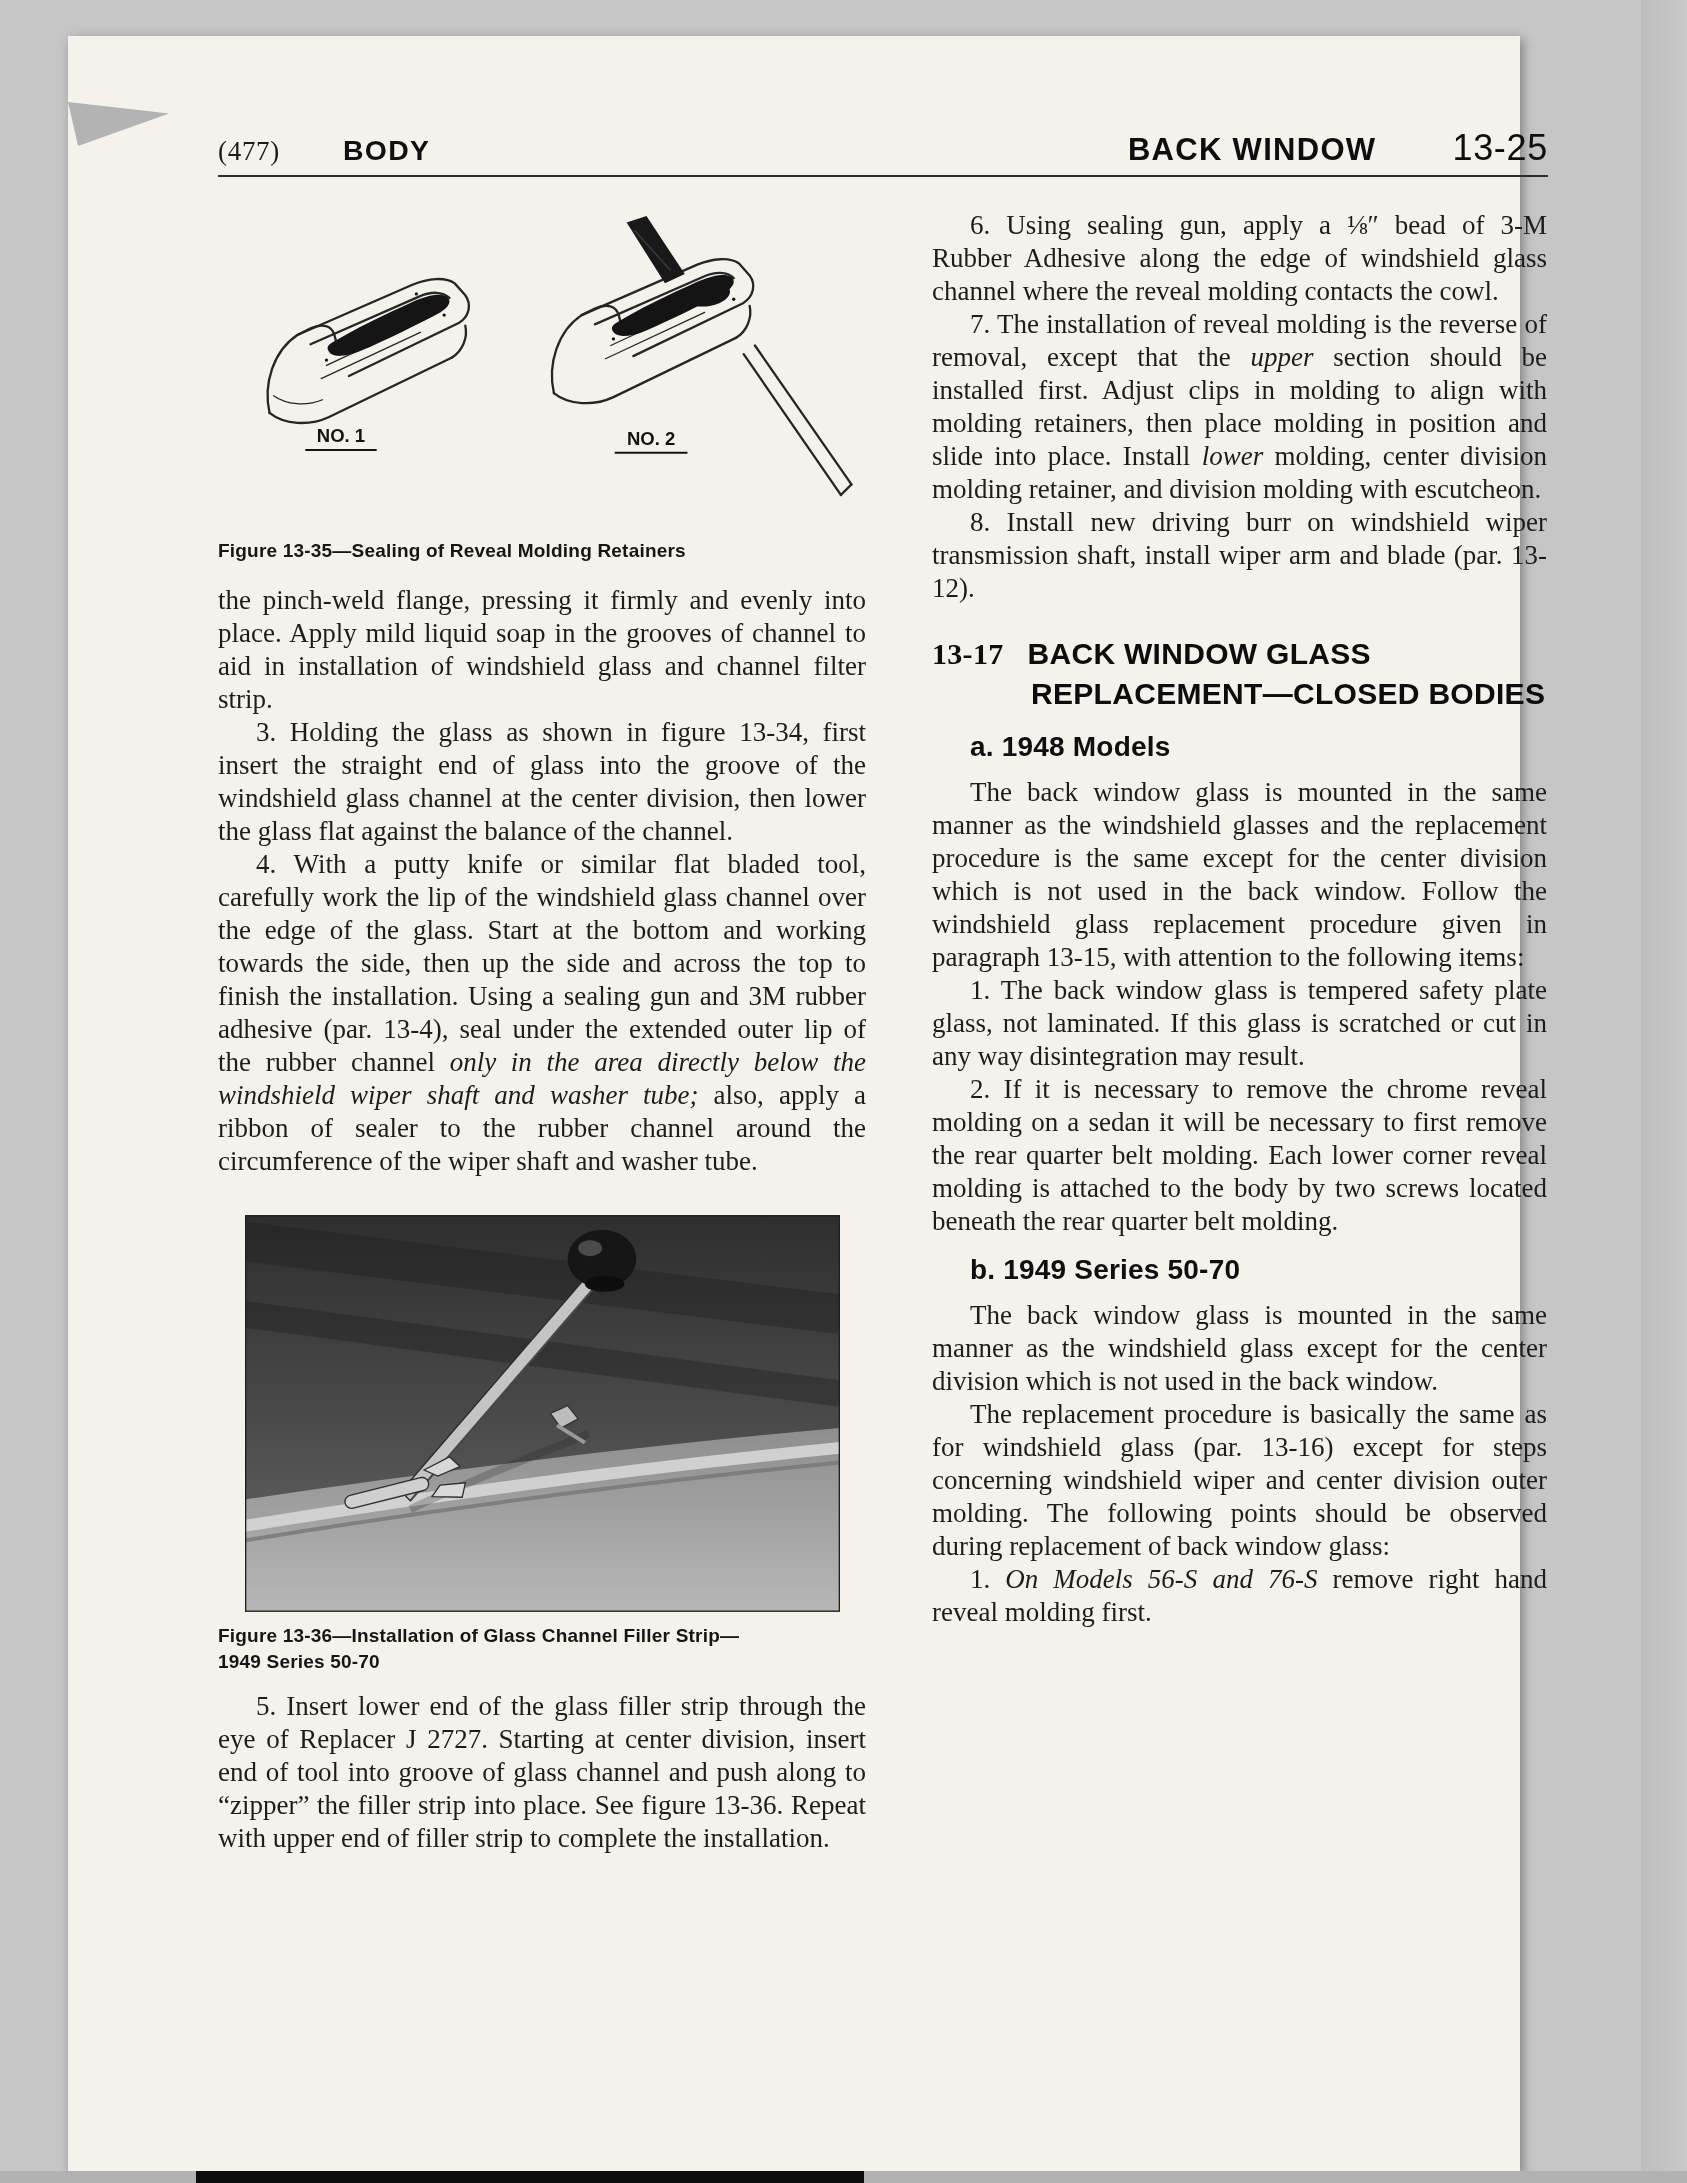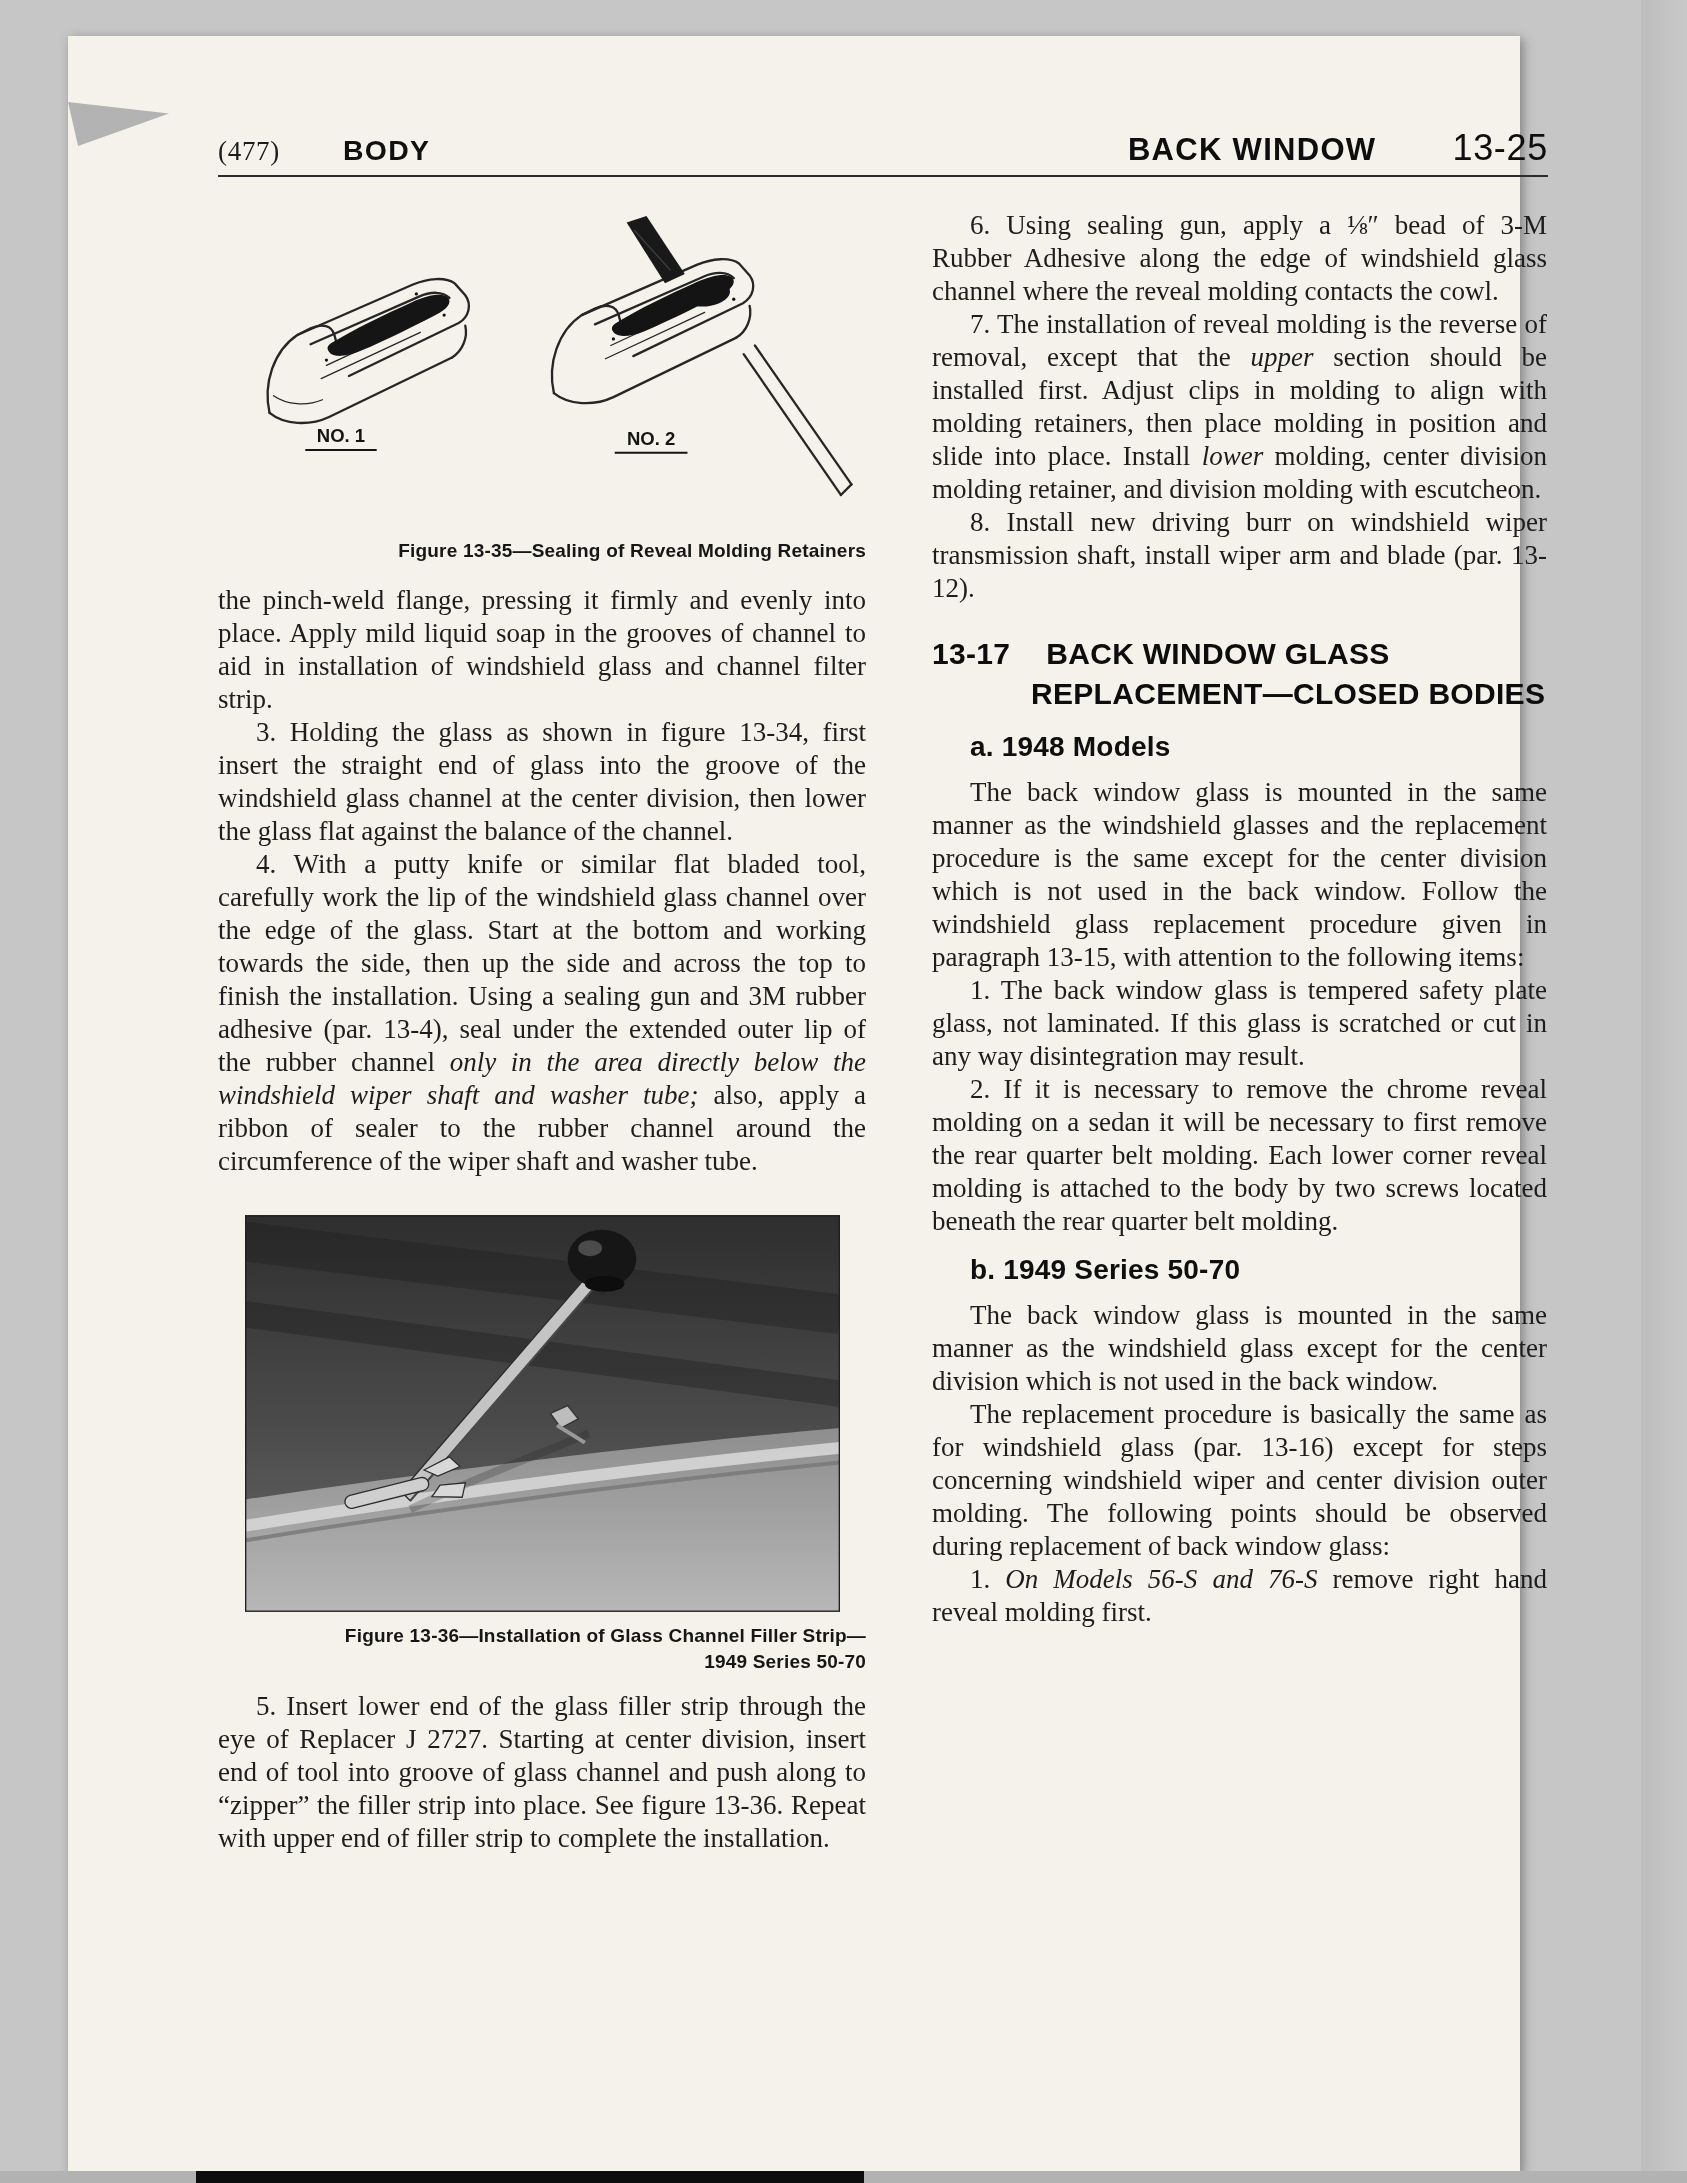--- a/index.html
+++ b/index.html
@@ -70,30 +70,30 @@
   p.indent { text-indent:38px; }
   .it { font-style:italic; }
   
   .figwrap { width:100%; }
   .fig35-wrap { margin-bottom:20px; }
   .fig35-wrap svg { display:block; }
   .fig36-wrap { margin-top:37px; margin-bottom:14px; }
   .fig36-wrap svg { display:block; margin:0 auto; }
   .fig-caption {
     font-family:"Liberation Sans", sans-serif; font-weight:bold;
-    font-size:19px; line-height:26.5px; color:#161616; text-align:right;
+    font-size:19px; line-height:26.5px; color:#161616; text-align:left;
     margin-top:10.6px; letter-spacing:0.2px;
   }
   
   .h17 {
     font-family:"Liberation Sans", sans-serif; font-weight:bold;
     font-size:30px; line-height:40px; color:#0d0d0d;
     margin:29px 0 17px 0; letter-spacing:0.3px;
   }
-  .h17 .num { margin-right:36px; }
+  .h17 .num { margin-right:24px;font-family:Liberation Serif, serif; }
   .h17 .l2 { padding-left:99px; }
   .subhead {
     font-family:"Liberation Sans", sans-serif; font-weight:bold;
     font-size:28px; color:#0f0f0f; margin:16px 0 13.2px 38px;
     letter-spacing:0.2px;
   }
   .svg-label {
     font-family:"Liberation Sans", sans-serif; font-weight:bold;
   }
 </style>

